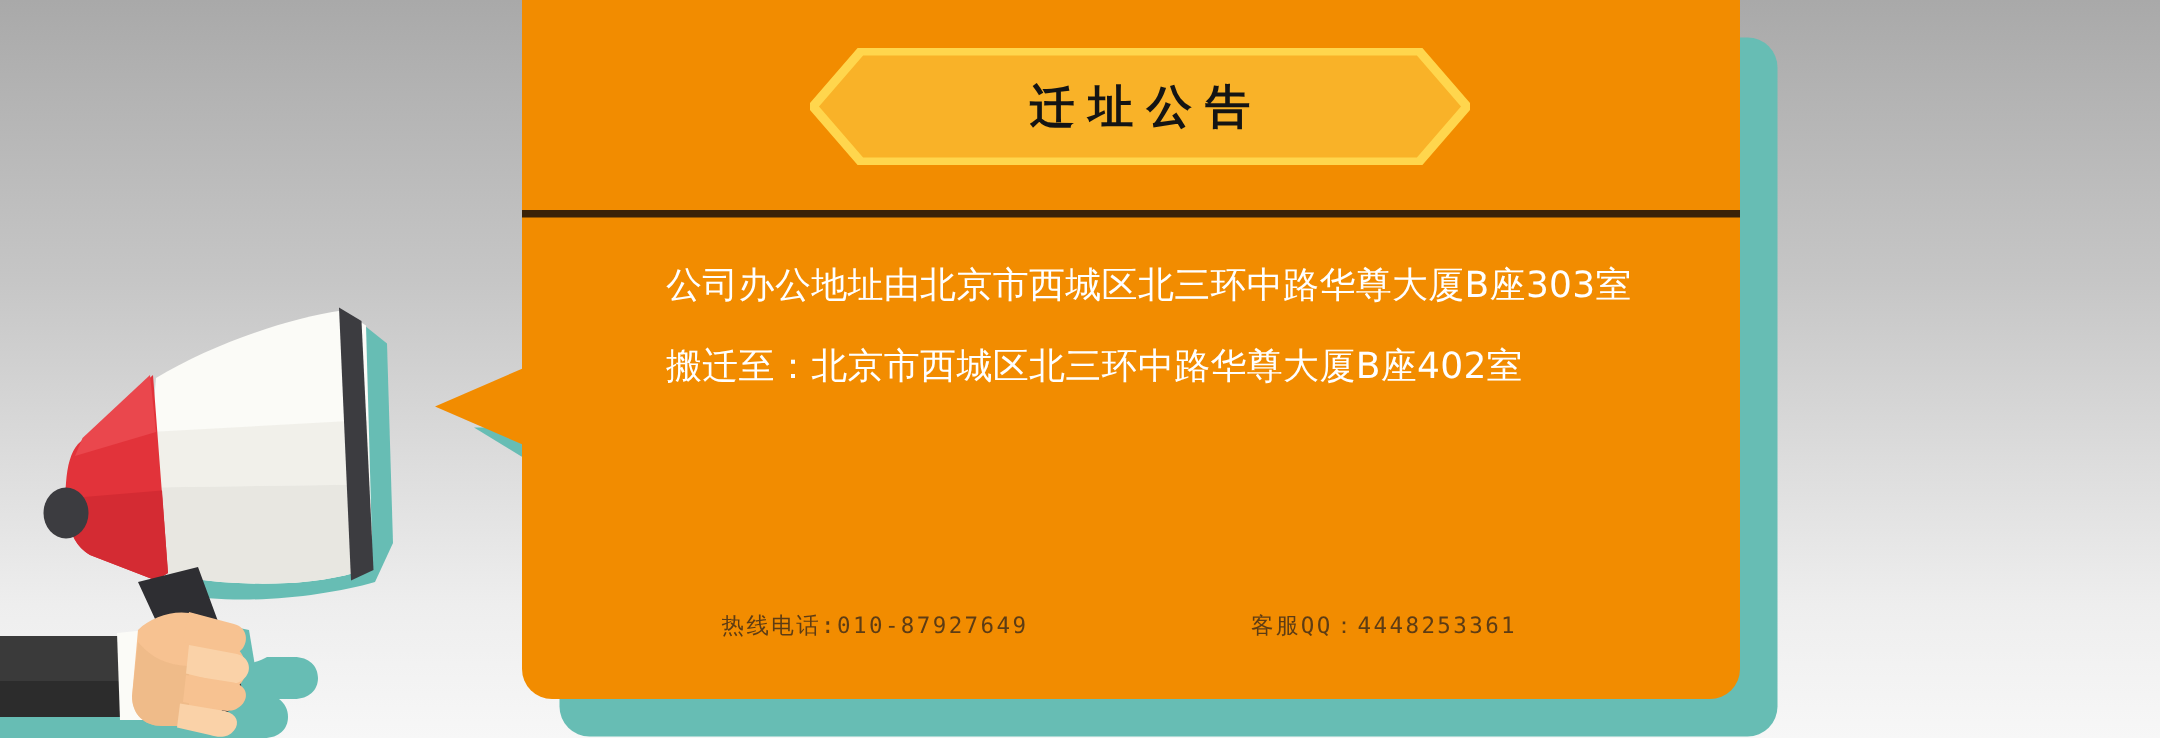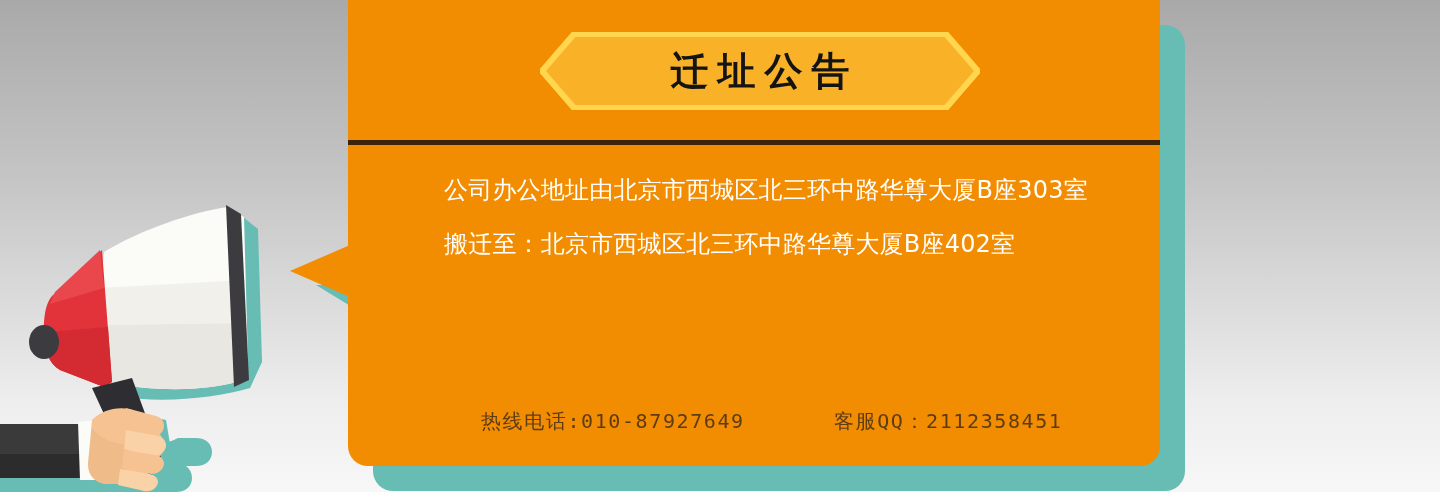--- a/index.html
+++ b/index.html
@@ -98,21 +98,21 @@
   .ribbon-text {
     position: absolute;
     left: 0;
     top: 0;
     width: 440px;
     height: 78px;
     display: flex;
     align-items: center;
     justify-content: center;
     font-family: Liberation Serif, serif;
-    font-size: 38px;
+    font-size: 30px;
     font-weight: bold;
     color: #141414;
     letter-spacing: 9px;
     text-indent: 9px;
     z-index: 7;
   }
 
   
   .body-text {
     position: absolute;
@@ -130,21 +130,21 @@
   
   .footer {
     position: absolute;
     left: 444px;
     top: 408px;
     width: 660px;
     display: flex;
     z-index: 6;
     color: #5d3c14;
     font-family: "DejaVu Sans Mono", "Liberation Mono", monospace;
-    font-size: 20px;
+    font-size: 15px;
     letter-spacing: 1.6px;
   }
   .footer-hotline { width: 390px; padding-left: 37px; box-sizing: border-box; }
   .footer-qq { }
 
   
   .megaphone {
     position: absolute;
     left: 0px;
     top: 192px;
@@ -233,16 +233,16 @@
     <svg viewBox="0 0 440 78" xmlns="http://www.w3.org/2000/svg">
       <polygon points="34,2 406,2 438,39 406,76 34,76 2,39" fill="#f9b228" stroke="#ffd64d" stroke-width="6" stroke-linejoin="round"></polygon>
     </svg>
     <div class="ribbon-text">迁址公告</div>
   </div>
 
   <div class="body-text">公司办公地址由北京市西城区北三环中路华尊大厦B座303室搬迁至：北京市西城区北三环中路华尊大厦B座402室</div>
 
   <div class="footer">
     <span class="footer-hotline">热线电话:010-87927649</span>
-    <span class="footer-qq">客服QQ：2112358451</span>
+    <span class="footer-qq">客服QQ：4448253361</span>
   </div>
 
 </div>
 
 </body></html>

